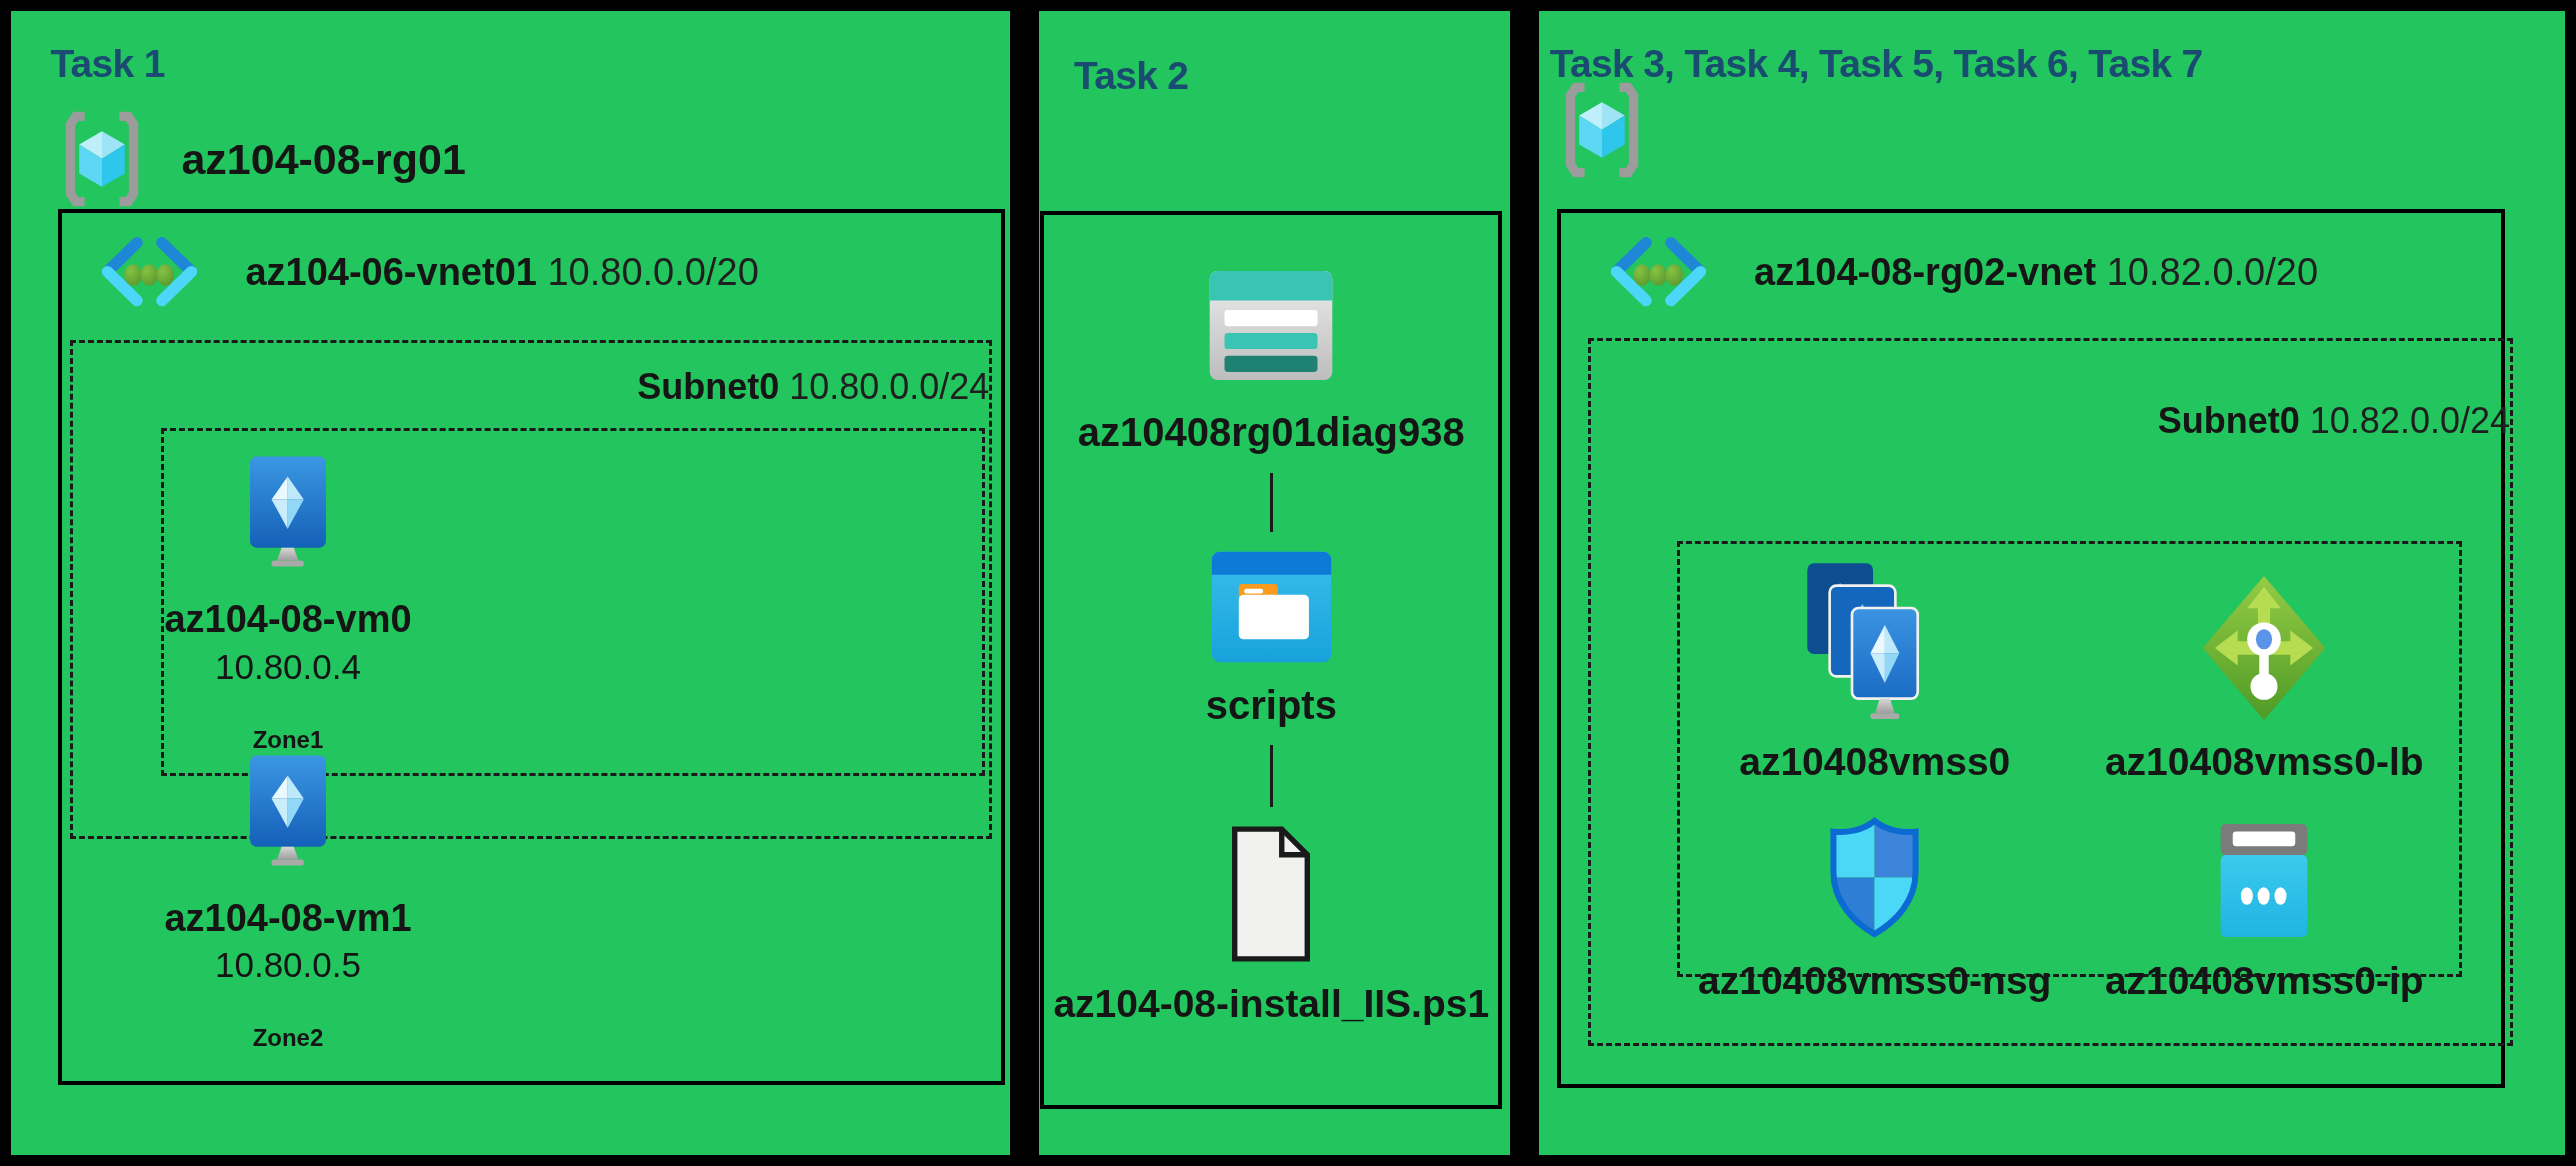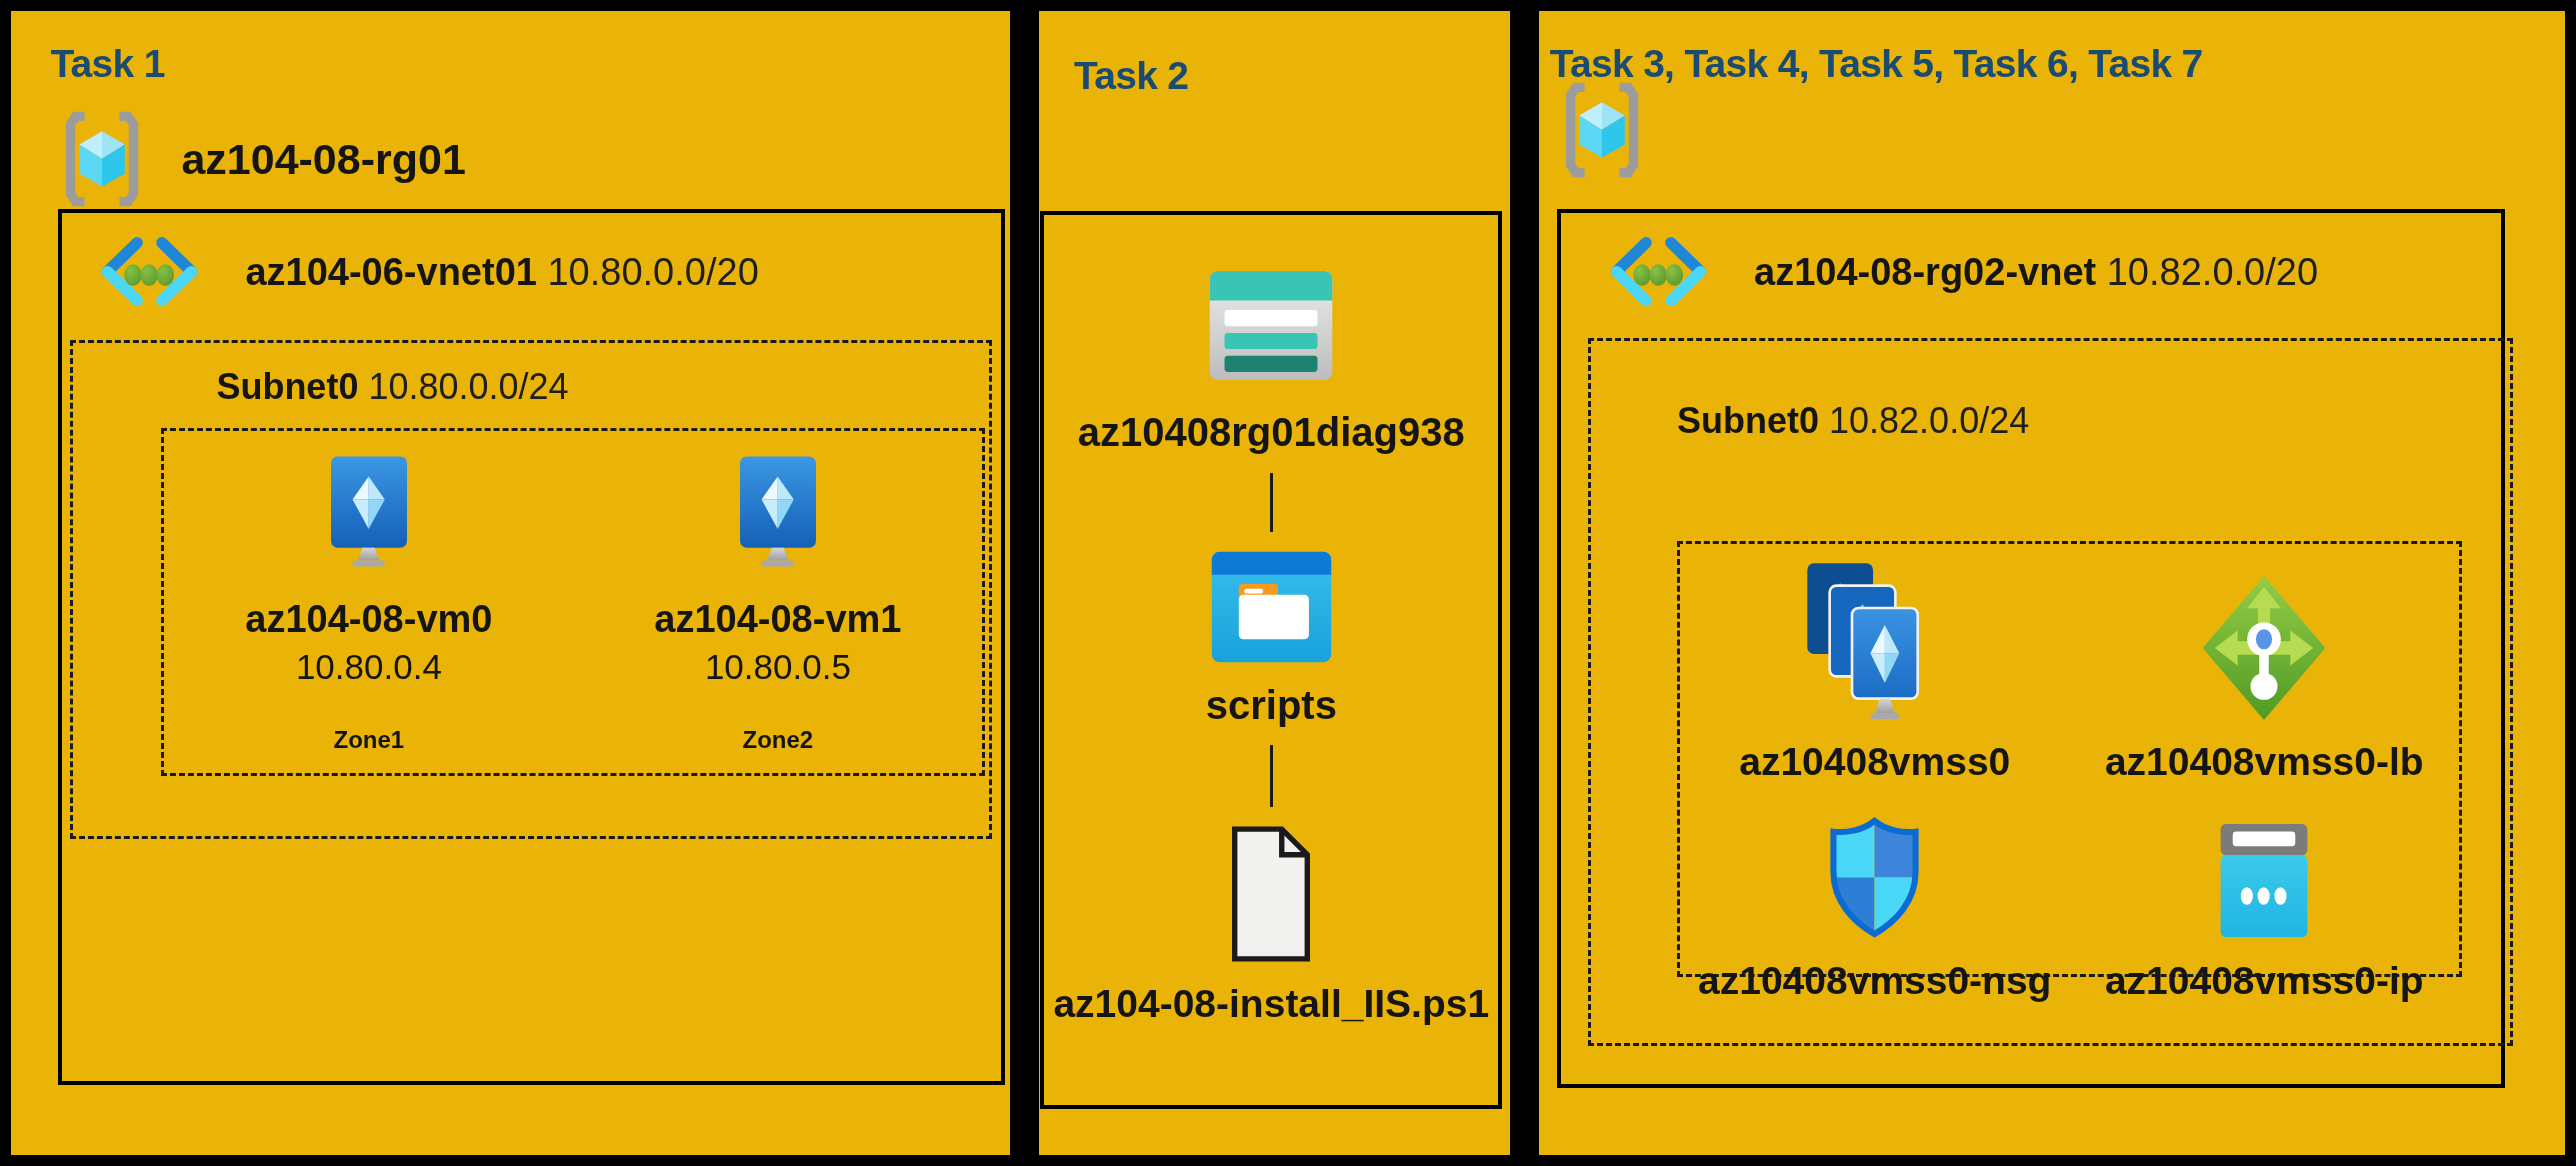--- a/index.html
+++ b/index.html
@@ -1,32 +1,32 @@
 <!DOCTYPE html>
 <html style="font-size:10.8px"><head>
 <meta charset="utf-8">
 <style>
   html,body{margin:0;padding:0;background:#000;}
   body{width:2576px;height:1166px;position:relative;font-family:"Liberation Sans","DejaVu Sans",sans-serif;color:#151515;}
   .canvas{position:absolute;inset:0;background:#000;}
-  .panel{position:absolute;top:5.4px;height:1156px;background:#eab308;border:6.7px solid #000;box-sizing:border-box;}
+  .panel{position:absolute;top:5.4px;height:1156px;background:#22c55e;border:6.7px solid #000;box-sizing:border-box;text-align:right;}
   .panel-1{left:5.4px;width:1011px;}
   .panel-2{left:1033px;width:483px;}
   .panel-3{left:1533px;width:1038px;}
   .task-title{position:absolute;font-size:39px;font-weight:bold;color:#1A4B70;letter-spacing:-0.7px;white-space:nowrap;}
   .rg-row{position:absolute;display:flex;align-items:center;gap:32px;}
   .rg-name{font-size:43px;font-weight:bold;white-space:nowrap;}
   .inner-box{position:absolute;border:4px solid #000;box-sizing:border-box;}
   .vnet-row{position:absolute;display:flex;align-items:center;gap:40px;}
   .vnet-label{font-size:38px;white-space:nowrap;}
   .bold{font-weight:bold;}
   .cidr{font-weight:400;color:#1f1f1f;}
   .dashed-box{position:absolute;border:3.4px dashed #1a1a1a;box-sizing:border-box;}
   .subnet-label{font-size:36px;white-space:nowrap;}
-  .vm-area{display:flex;justify-content:space-around;align-items:flex-start;padding-top:24px;}
+  .vm-area{display:flex;justify-content:space-around;align-items:flex-start;padding-top:24px;flex-direction:column;}
   .res-col{display:flex;flex-direction:column;align-items:center;}
   .res-name{font-size:38px;font-weight:bold;margin-top:30px;white-space:nowrap;}
   .res-ip{font-size:35px;font-weight:400;margin-top:5.4px;}
   .res-zone{font-size:24px;font-weight:bold;margin-top:39px;}
   .stack-col{position:absolute;display:flex;flex-direction:column;align-items:center;}
   .stack-label{font-size:40px;font-weight:bold;margin-top:27px;white-space:nowrap;}
   .connector{width:2.7px;background:#1a1a1a;}
   .grid-2x2{display:grid;grid-template-columns:1fr 1fr;justify-items:center;align-items:end;padding-top:17.5px;row-gap:30px;}
   .grid-label{font-size:39px;font-weight:bold;margin-top:17.5px;white-space:nowrap;}
   svg{display:block;}

